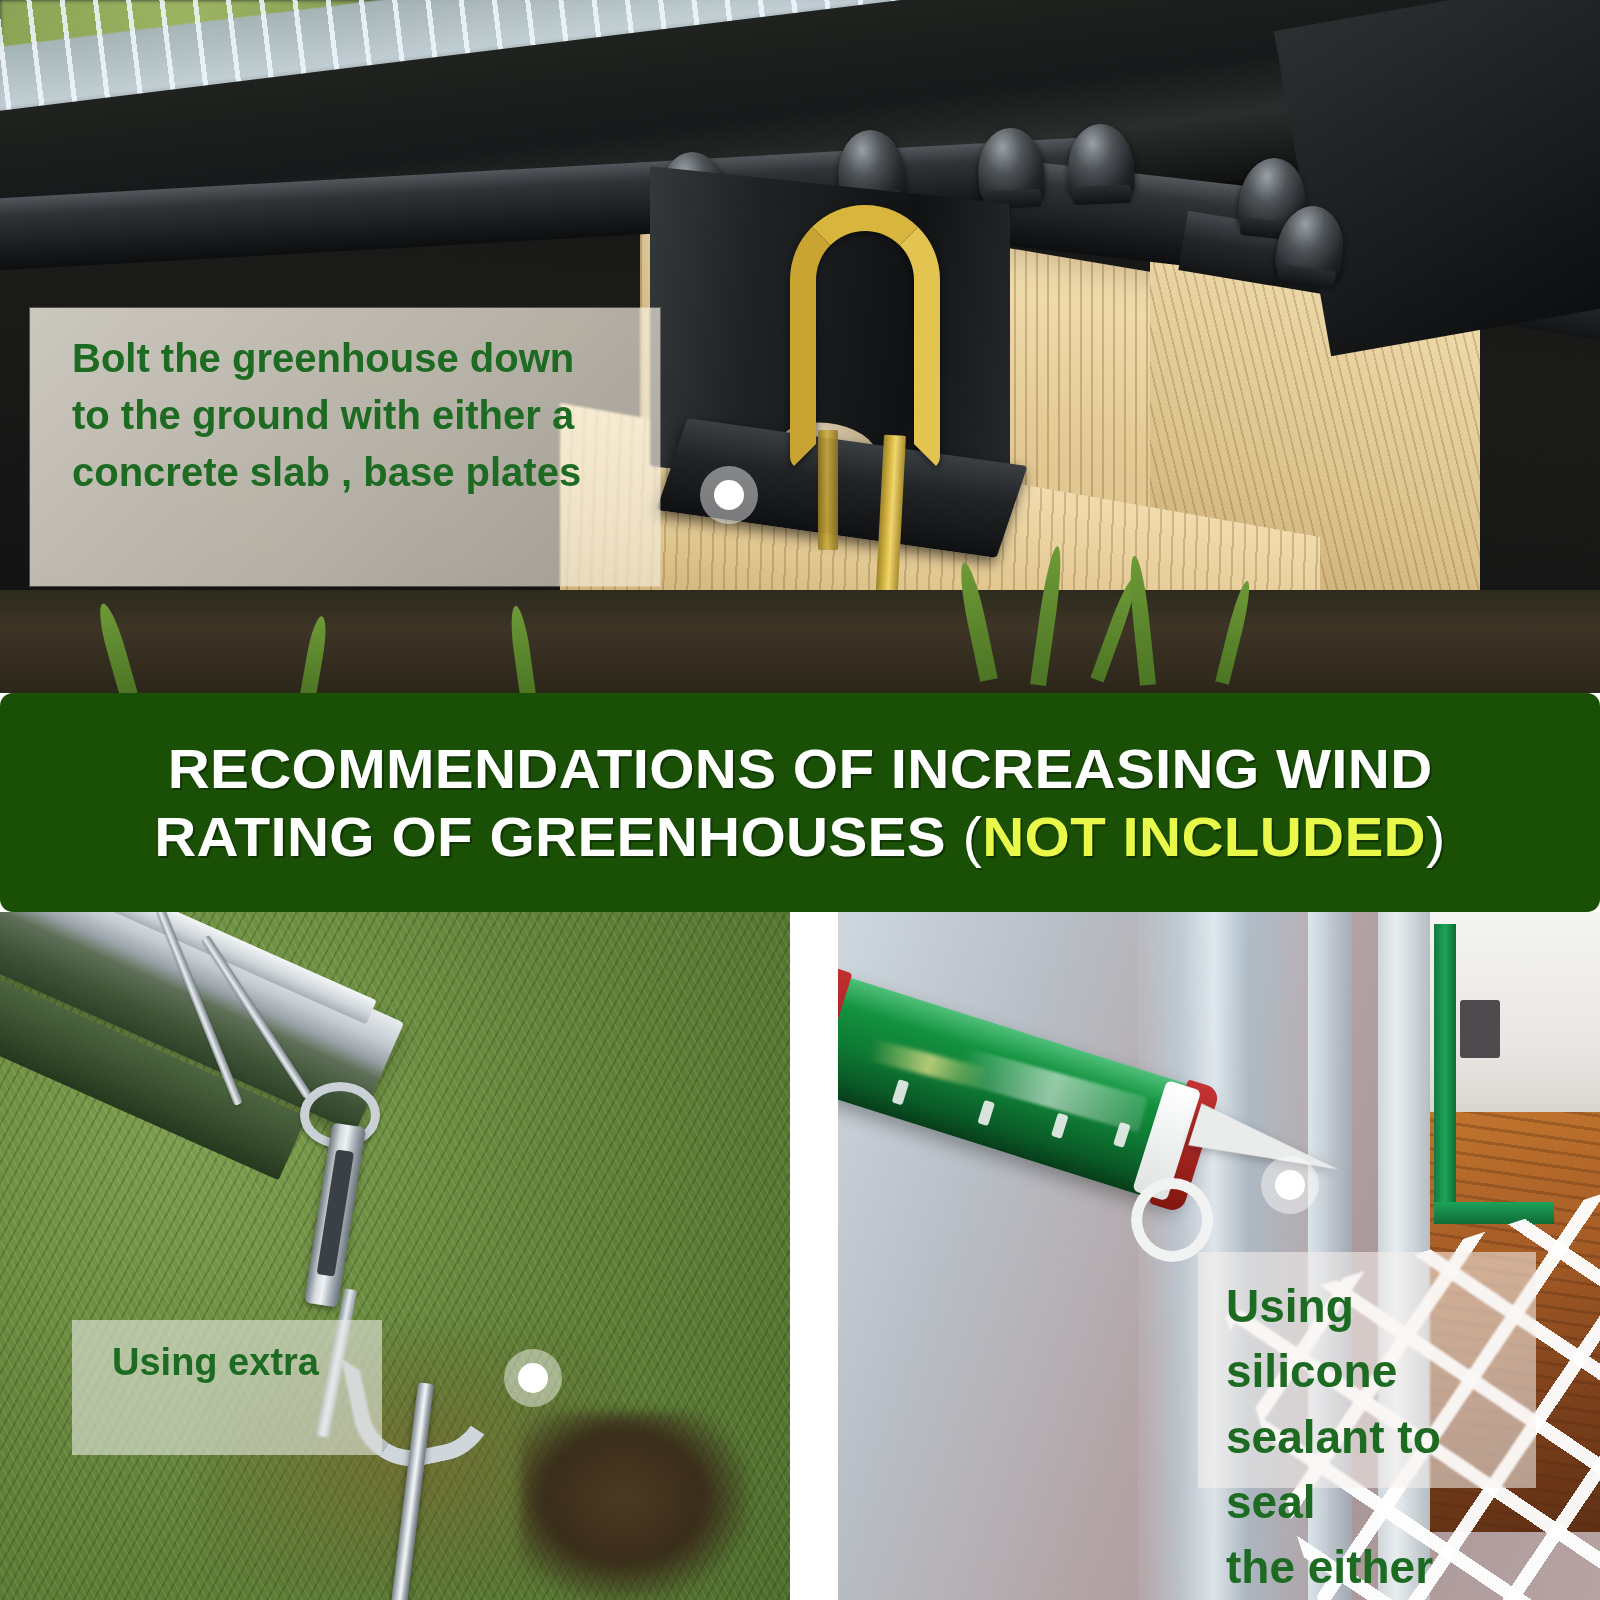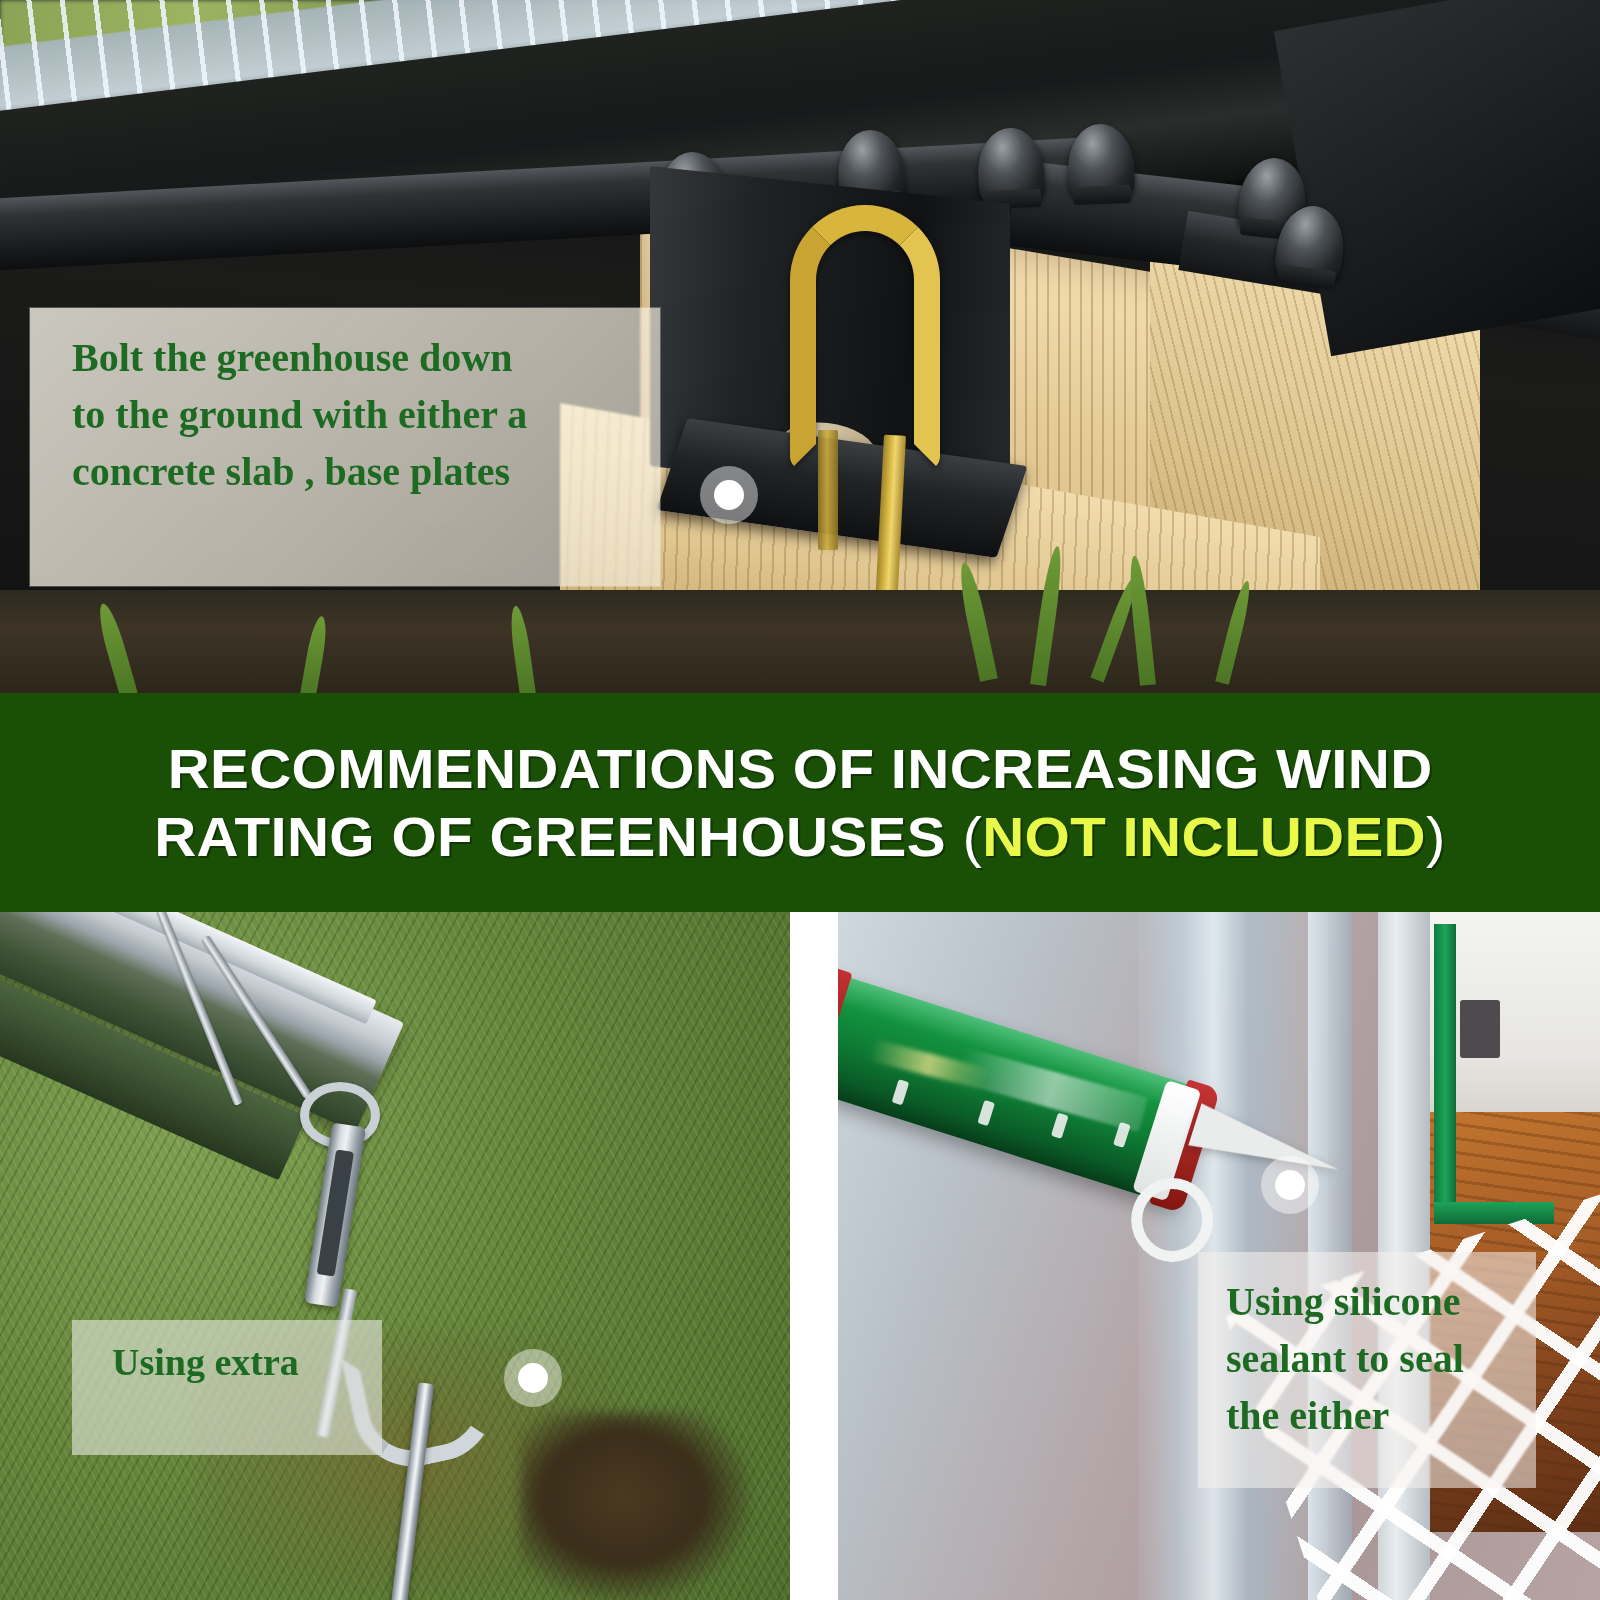--- a/index.html
+++ b/index.html
@@ -196,20 +196,21 @@
 
   
   .banner{
     position:absolute;
     left:0; top:693px; width:1600px; height:219px;
     background:#1a5005;
     display:flex; flex-direction:column;
     align-items:center; justify-content:center;
     box-sizing:border-box;
     padding:0 26px;
+    border-radius:13px;
   }
   .banner-line{
     color:#ffffff;
     font-family:"Liberation Sans", sans-serif;
     font-weight:bold;
     font-size:56px;
     letter-spacing:0.3px;
     line-height:1.10;
     text-align:center;
     white-space:nowrap;
@@ -442,42 +443,42 @@
     filter:blur(2px);
     transform:rotate(-3deg);
   }
 
   
   .caption{
     position:absolute;
     box-sizing:border-box;
     background:rgba(255,255,255,0.62);
     color:#1d6b22;
-    font-family:Liberation Serif, serif;
+    font-family:Liberation Sans, sans-serif;
     font-weight:bold;
     line-height:1.42;
     backdrop-filter:blur(1px);
   }
   .cap-top{
     left:30px; top:308px; width:630px; height:278px;
     padding:22px 26px 0 42px;
     font-size:40px;
     background:linear-gradient(135deg, rgba(247,243,232,0.80) 0%, rgba(250,244,228,0.70) 55%, rgba(246,240,226,0.62) 100%);
     box-shadow:0 0 0 1px rgba(255,255,255,.25);
   }
   .cap-bl{
     left:72px; top:1320px; width:310px; height:135px;
     padding:16px 18px 0 26px;
     font-size:38px;
     background:rgba(236,238,232,0.58);
   }
   .cap-br{
     left:1198px; top:1252px; width:338px; height:236px;
     padding:22px 18px 0 28px;
-    font-size:40px;
+    font-size:46px;
     background:rgba(246,240,238,0.56);
   }
 
   
   .hotspot{
     position:absolute;
     width:58px; height:58px;
     border-radius:50%;
     background:rgba(255,255,255,0.45);
     display:flex; align-items:center; justify-content:center;

